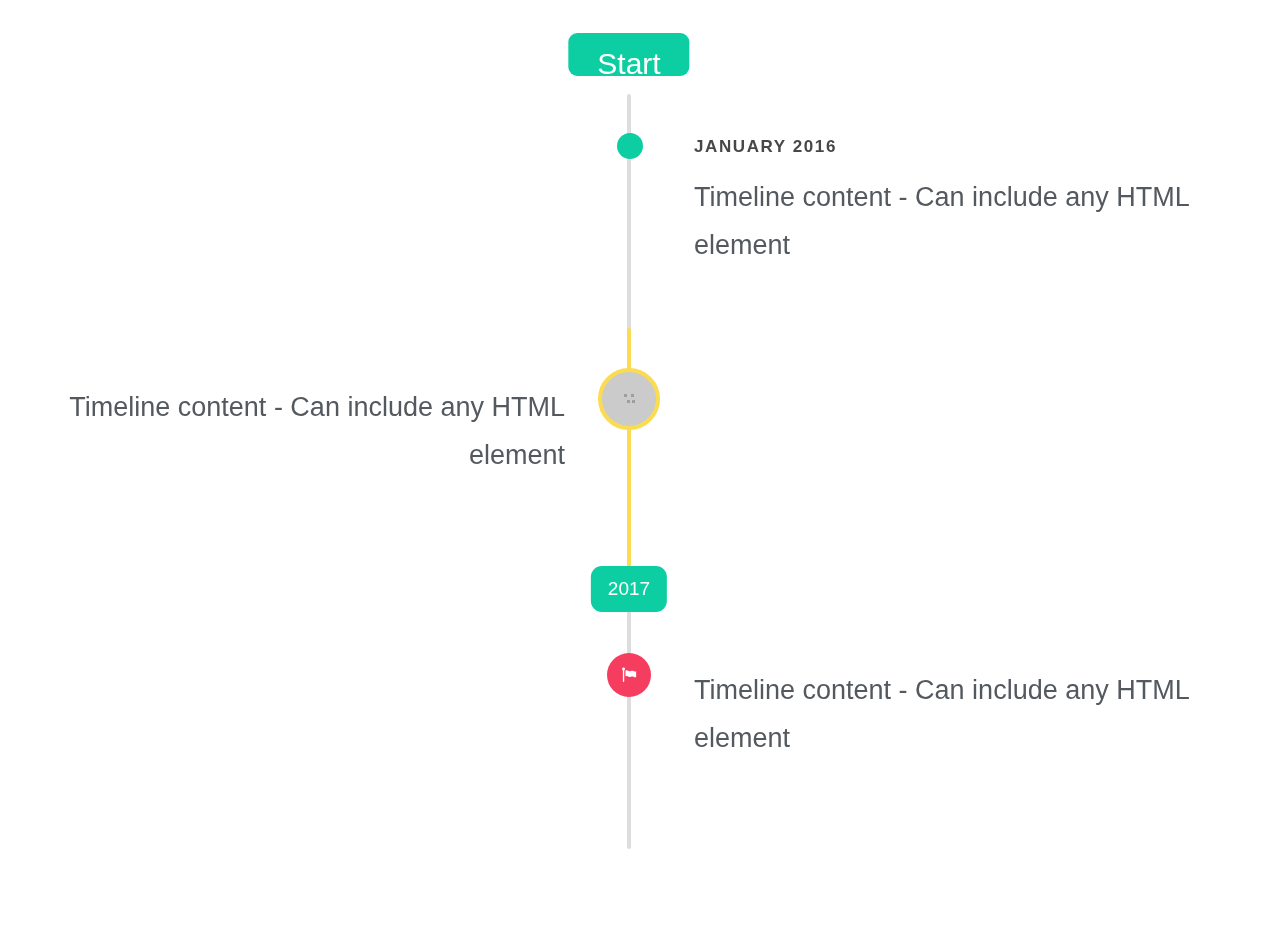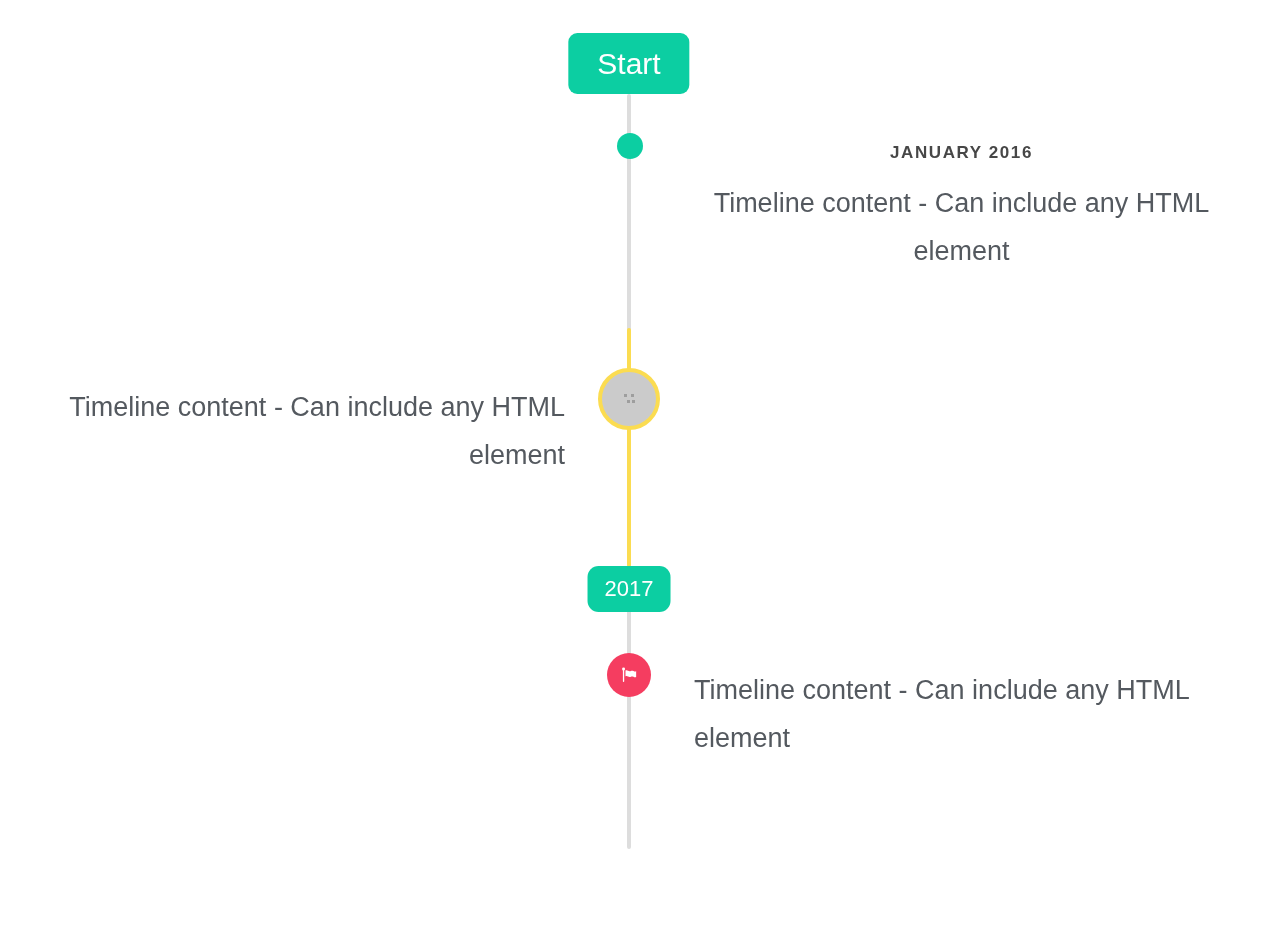--- a/index.html
+++ b/index.html
@@ -37,26 +37,26 @@
     position:absolute;
     left:629px;
     transform:translateX(-50%);
     background:var(--accent);
     color:var(--badge-text);
     text-align:center;
     z-index:4;
     white-space:nowrap;
   }
   .badge.start{
-    top:33px; height:61px; line-height:61px;
+    top:33px; height:43px; line-height:61px;
     padding:0 29px; font-size:30px; border-radius:9px;
   }
   .badge.year{
     top:566px; height:46px; line-height:46px;
-    padding:0 17px; font-size:22px; border-radius:11px;
+    padding:0 17px; font-size:19px; border-radius:11px;
   }
   .badge.end{
     top:849px; height:62px; line-height:62px;
     padding:0 27px; font-size:30px; border-radius:9px;
   }
 
   
   .marker{ position:absolute; z-index:3; }
   .marker.dot{
     left:617px; top:133px; width:26px; height:26px;
@@ -94,21 +94,21 @@
     line-height:22px;
   }
   .item .content{
     margin-top:15px;
     font-size:27px;
     line-height:48px;
     color:var(--content-text);
   }
   .item.right{ left:694px; width:535px; text-align:left; }
   .item.left{ right:703px; width:540px; text-align:right; }
-  .item.jan{ top:142px;text-align:center; }
+  .item.jan{ top:136px; }
   .item.feb{ top:368px; }
   .item.mar{ top:651px; }
 </style>
 </head>
 <body>
 
 <div class="stage">
 
   <div class="rail gray"></div>
   <div class="rail yellow"></div>

